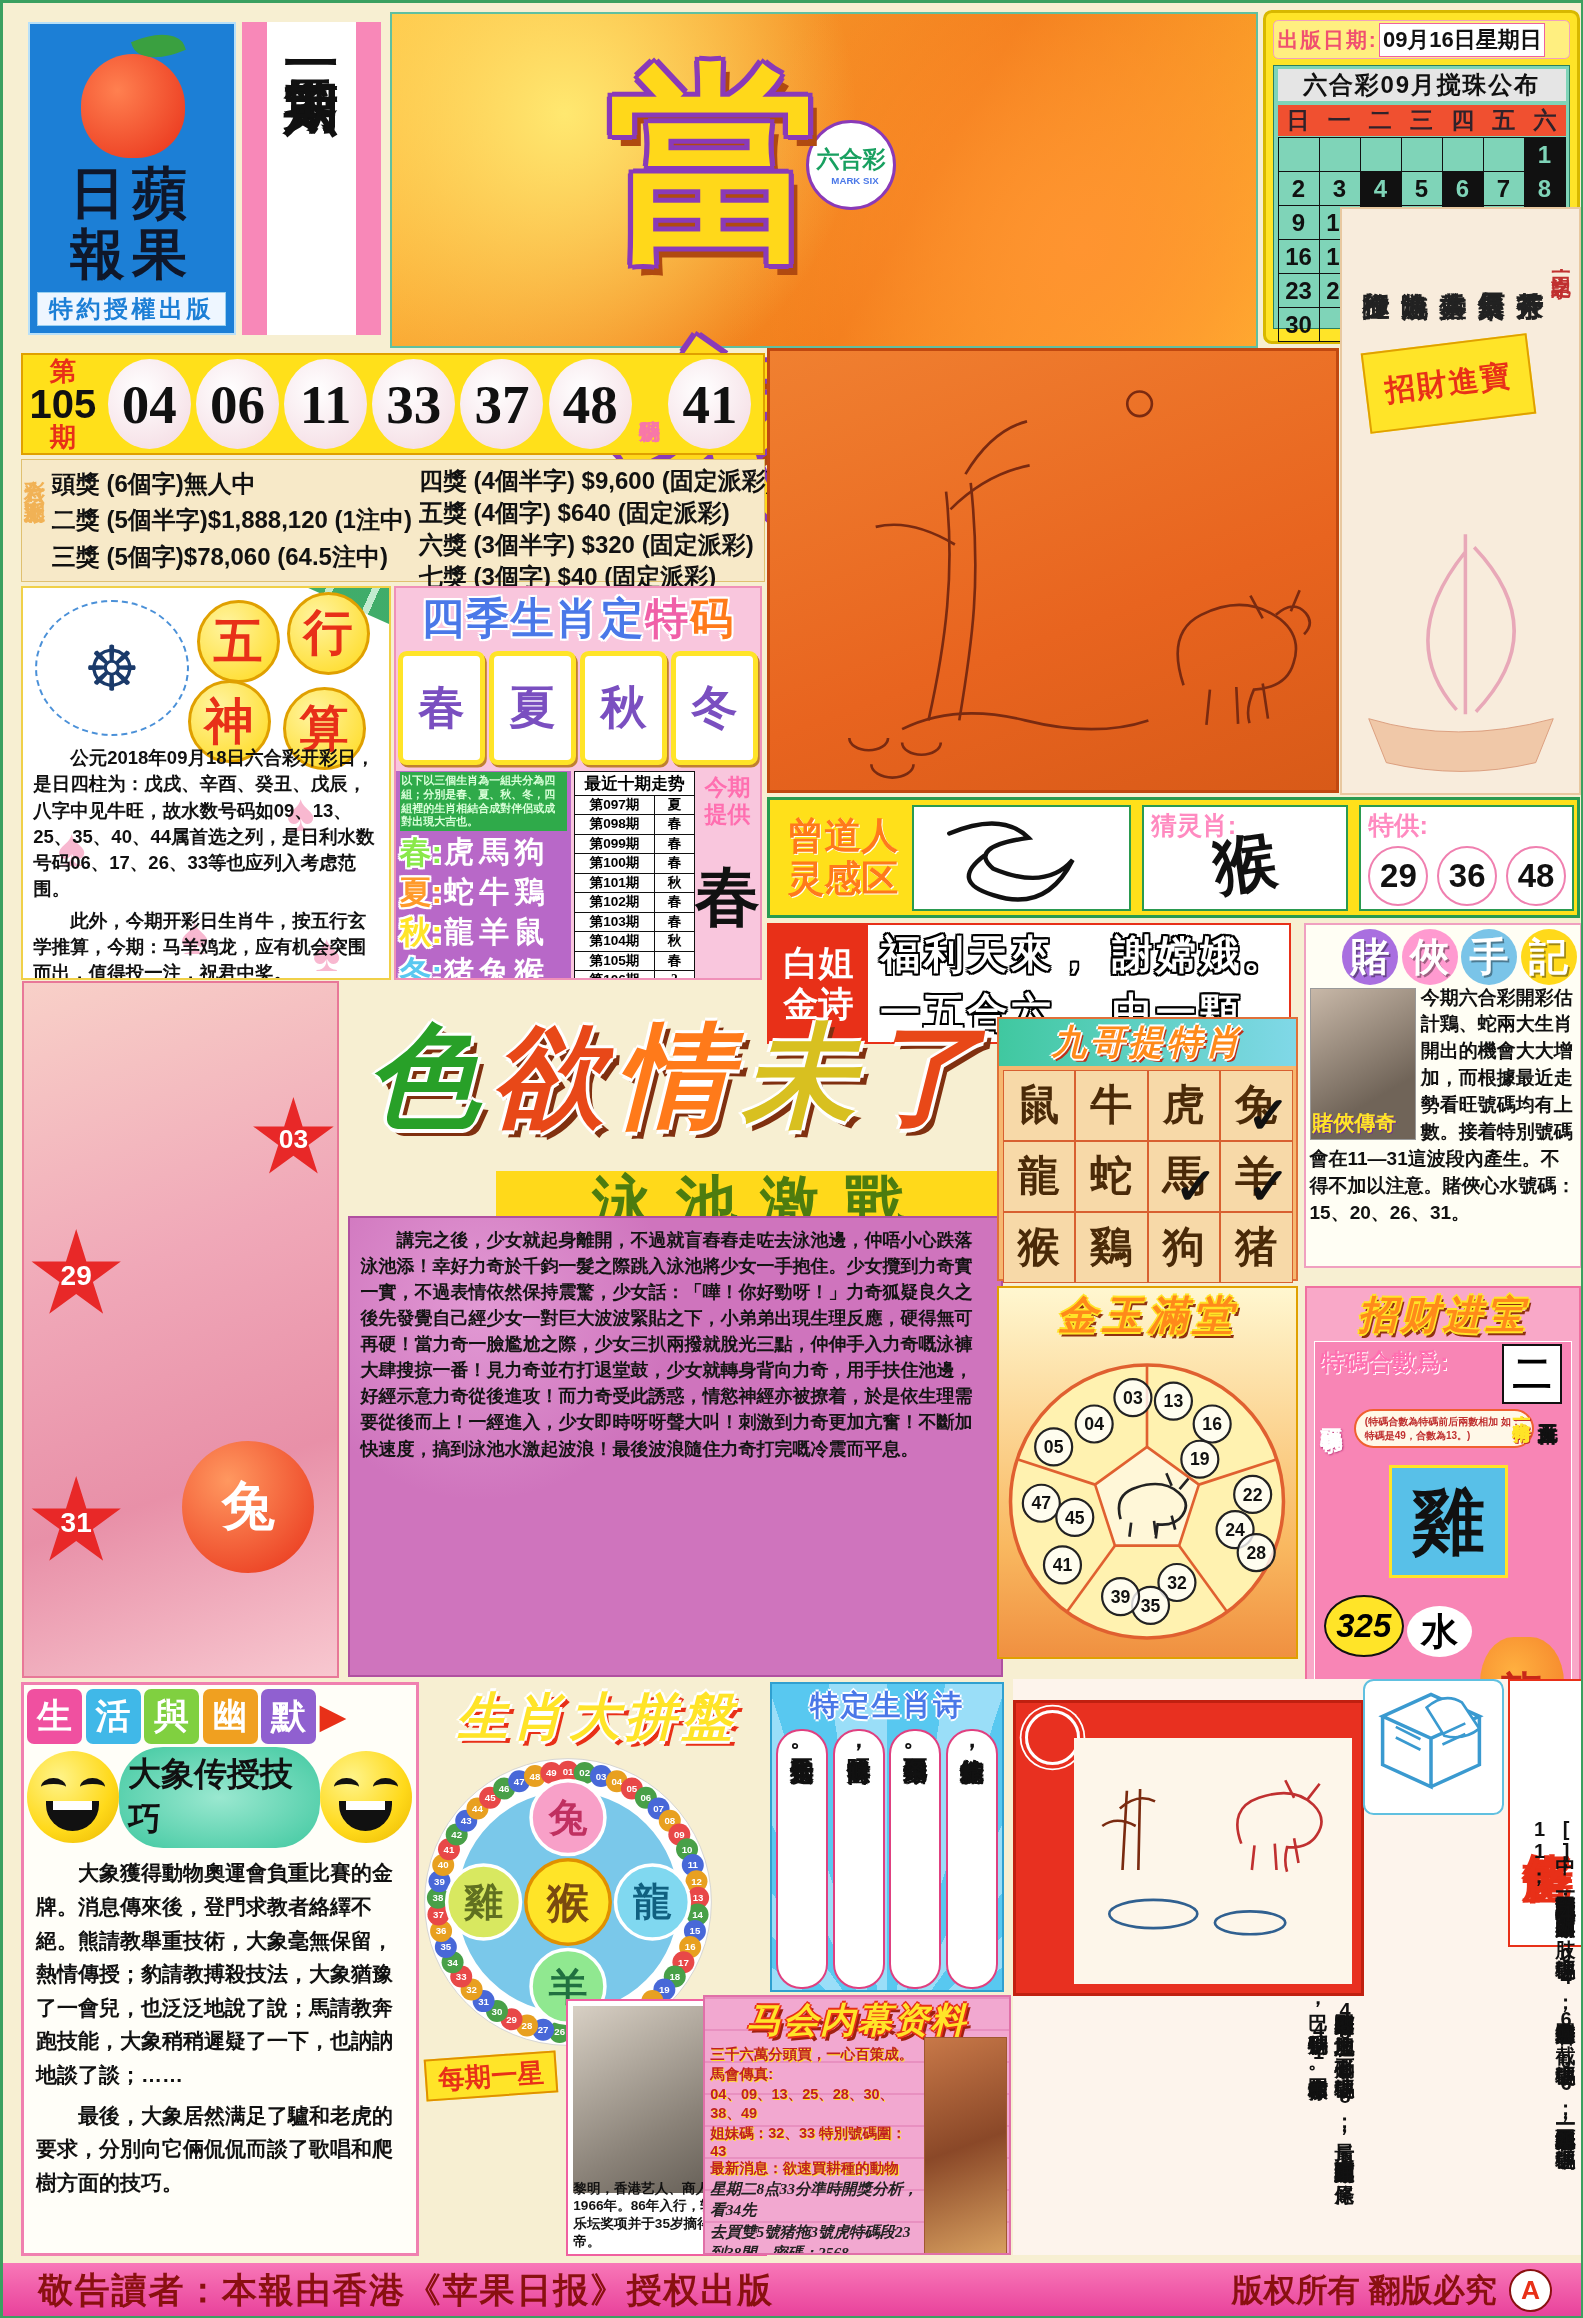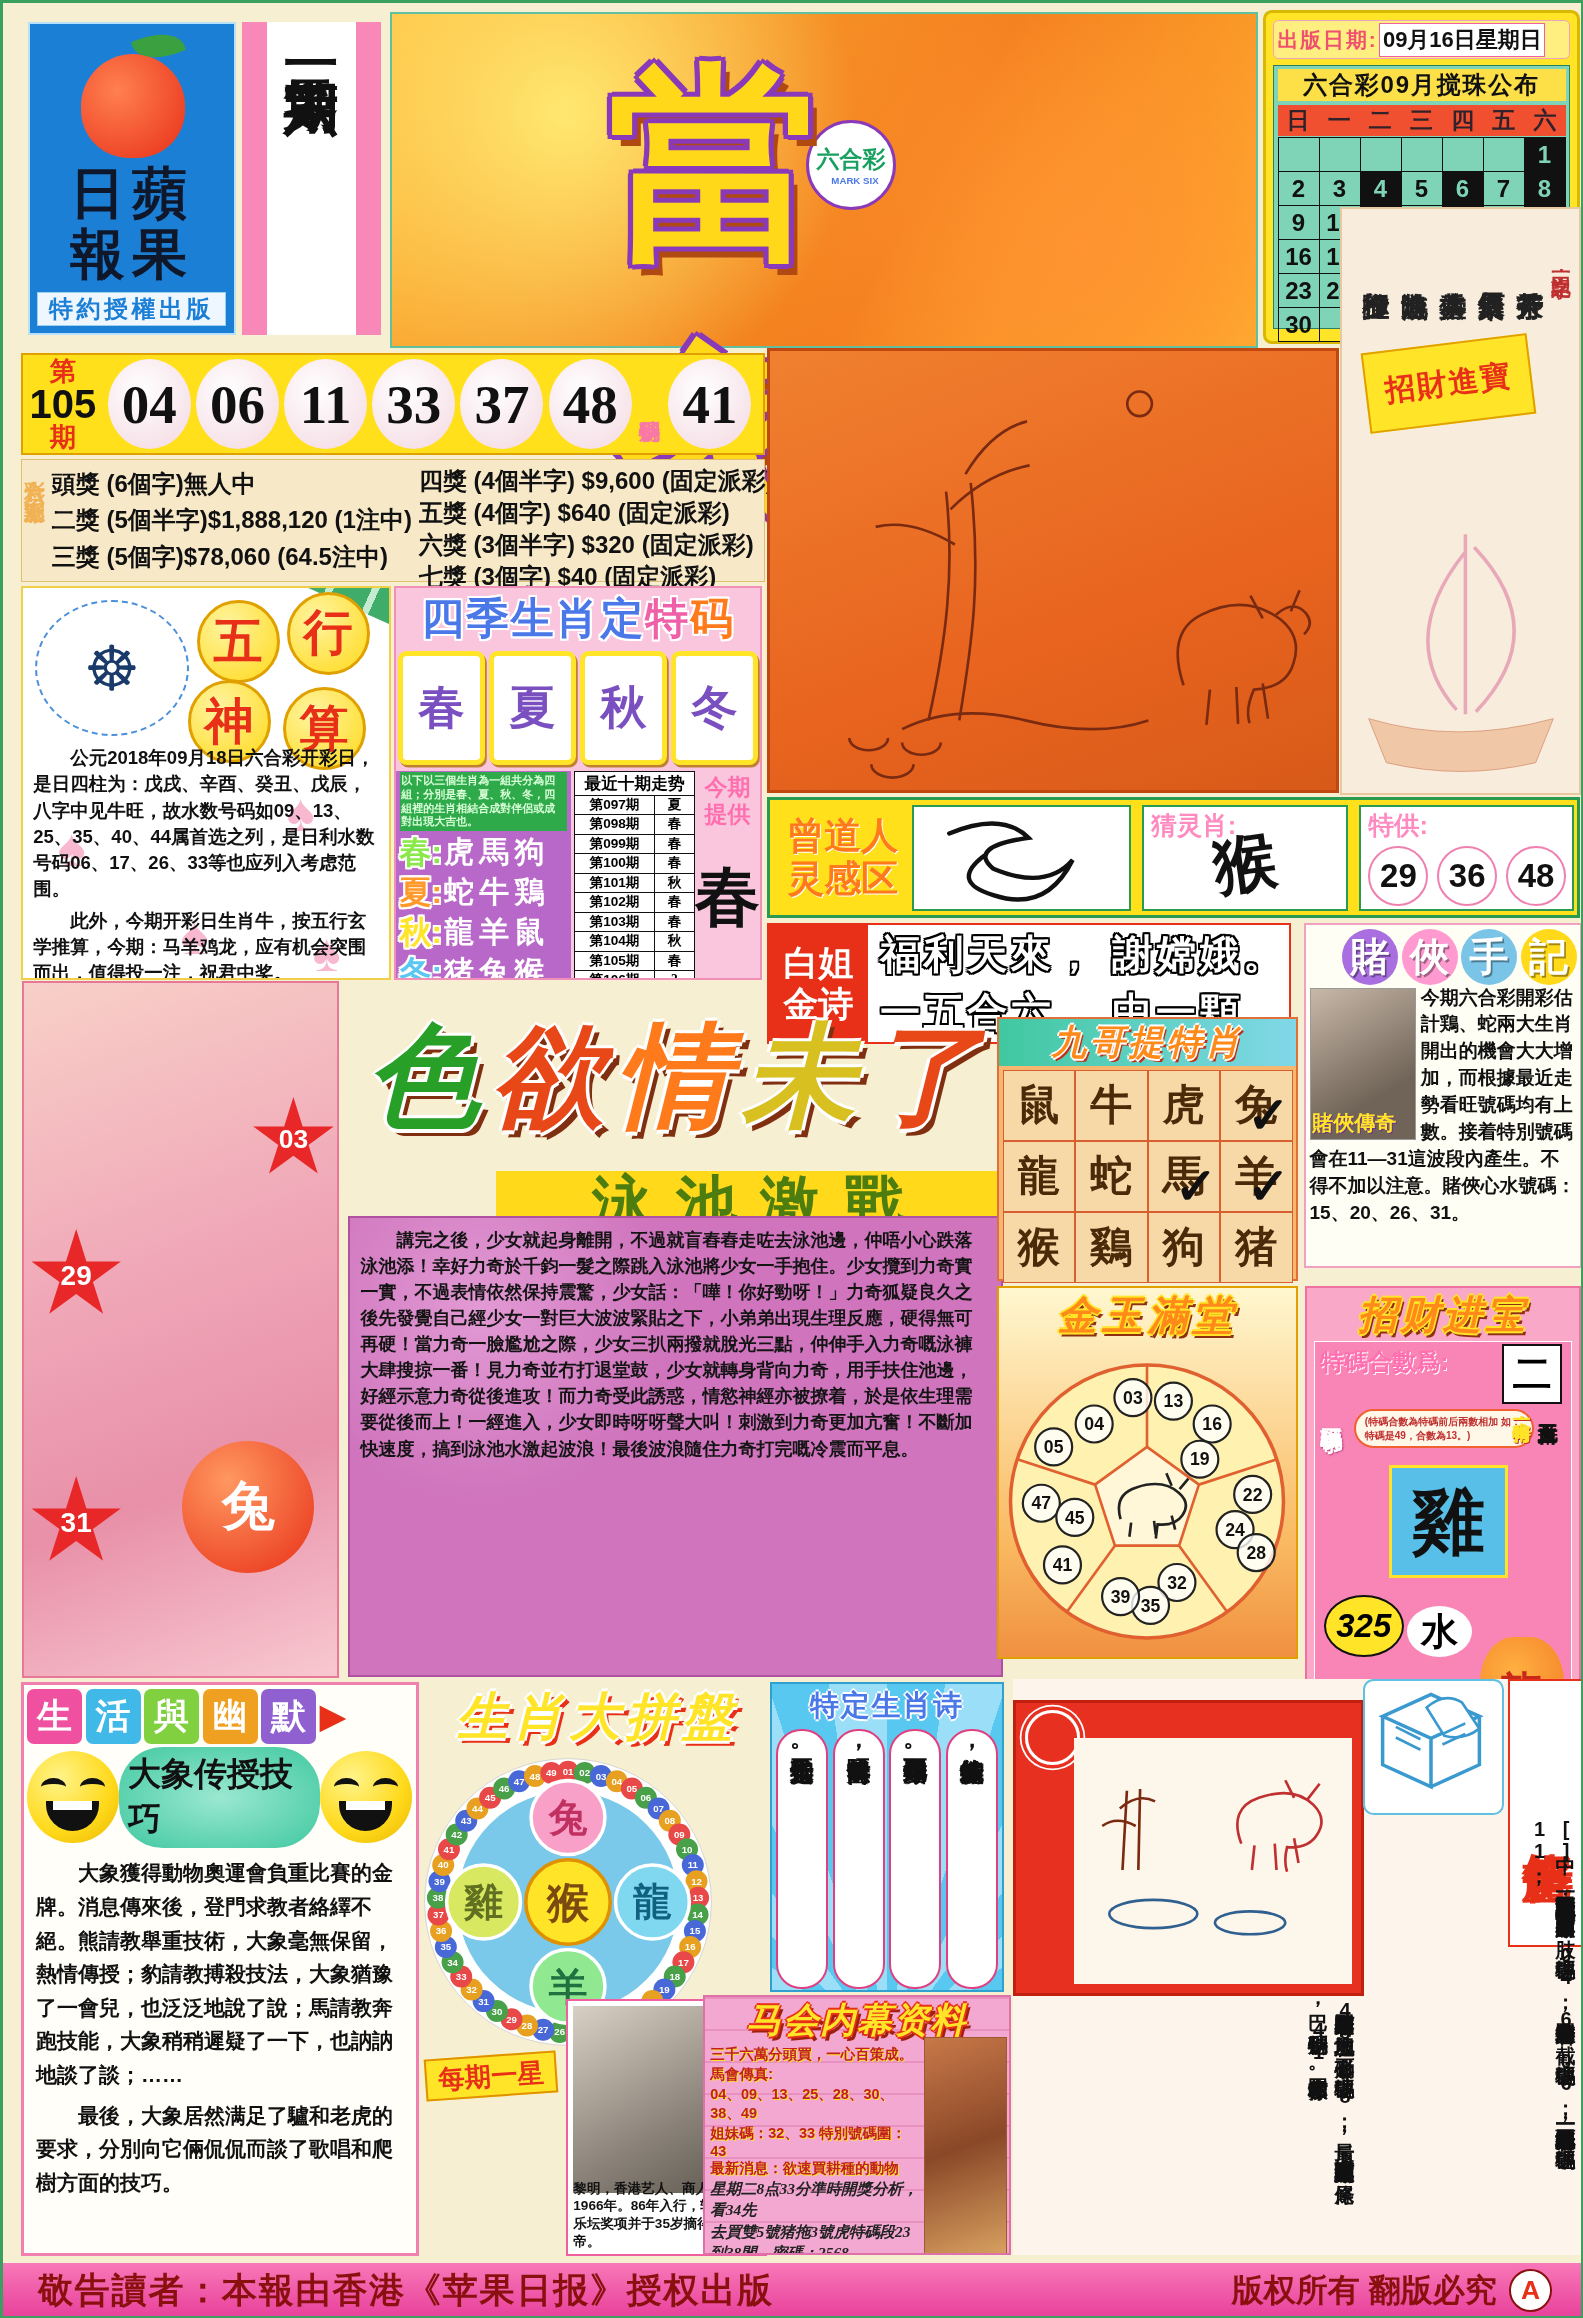--- a/index.html
+++ b/index.html
@@ -26,21 +26,21 @@
       font-size:209px;font-weight:900;color:#ffd81a;letter-spacing:26.4px;font-family:"Liberation Serif","DejaVu Serif",serif;
       text-shadow:-5.3px 0 #8a3ab8,5.3px 0 #8a3ab8,0 -5.3px #8a3ab8,0 5.3px #8a3ab8,-4.4px -4.4px #8a3ab8,4.4px 4.4px #8a3ab8,-4.4px 4.4px #8a3ab8,4.4px -4.4px #8a3ab8,8.8px 10.6px 0 #b04a10;}
   #banner .badge{position:absolute;left:414px;top:106px;width:84px;height:84px;border-radius:50%;background:#fff;border:3.5px solid #8a3ab8;
       display:flex;flex-direction:column;align-items:center;justify-content:center;font-weight:900;}
   #banner .badge .b1{color:#18a060;font-size:23px;} #banner .badge .b2{color:#4a78e8;font-size:9.7px;padding-left:8px;}
   #cal{left:1260px;top:7px;width:317px;height:334px;background:#ffe428;border:3.5px solid #d8b800;border-radius:8.8px;padding:7px;}
   #cal .row1{display:flex;align-items:center;background:#ffef80;border:1.8px solid #f0a0c0;border-radius:5.3px;padding:1.8px 3.5px;}
   #cal .plabel{color:#f05070;font-weight:900;font-size:21px;letter-spacing:1.8px;}
   #cal .pdate{color:#111;font-weight:900;font-size:22px;background:#fff;border:1.8px solid #f060a0;padding:0.9px 2.6px;margin-left:1.8px;}
   #cal .body{margin-top:5.3px;background:#7fd4b8;border:1.8px solid #2a8060;padding:3.5px;height:255px;}
-  #cal .ctitle{background:#fde047;color:#111;font-weight:900;font-size:24px;text-align:center;letter-spacing:1.8px;}
+  #cal .ctitle{background:#e5e5e5;color:#111;font-weight:900;font-size:24px;text-align:center;letter-spacing:1.8px;}
   #cal .wdays{display:grid;grid-template-columns:repeat(7,1fr);background:#f05030;margin-top:3.5px;}
   #cal .wdays div{color:#30222a;font-weight:900;font-size:23px;text-align:center;}
   #cal .grid{display:grid;grid-template-columns:repeat(7,1fr);border-left:1.8px solid #111;border-top:1.8px solid #111;margin-top:1.8px;}
   #cal .grid div{height:33px;border-right:1.8px solid #111;border-bottom:1.8px solid #111;
       font-weight:900;font-size:24px;text-align:center;line-height:33px;color:#111;}
   #cal .grid .hl{background:#111;color:#7fd4b8;}
   
   #res{left:17.6px;top:350px;width:744px;height:102px;background:#ffe01a;border:2.6px solid #e0a000;display:flex;align-items:center;padding:3.5px 7px;}
   #res .iss{display:flex;flex-direction:column;align-items:center;line-height:1;margin-right:8.8px;}
   #res .iss .r{color:#e83018;font-weight:900;font-size:26.4px;}

